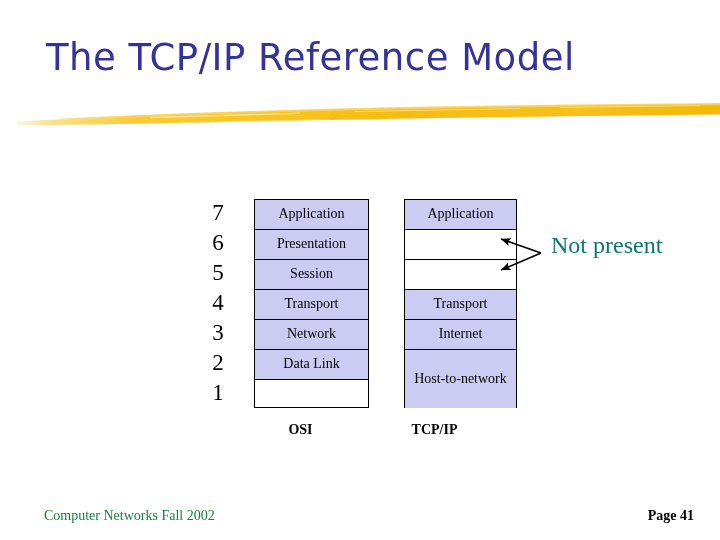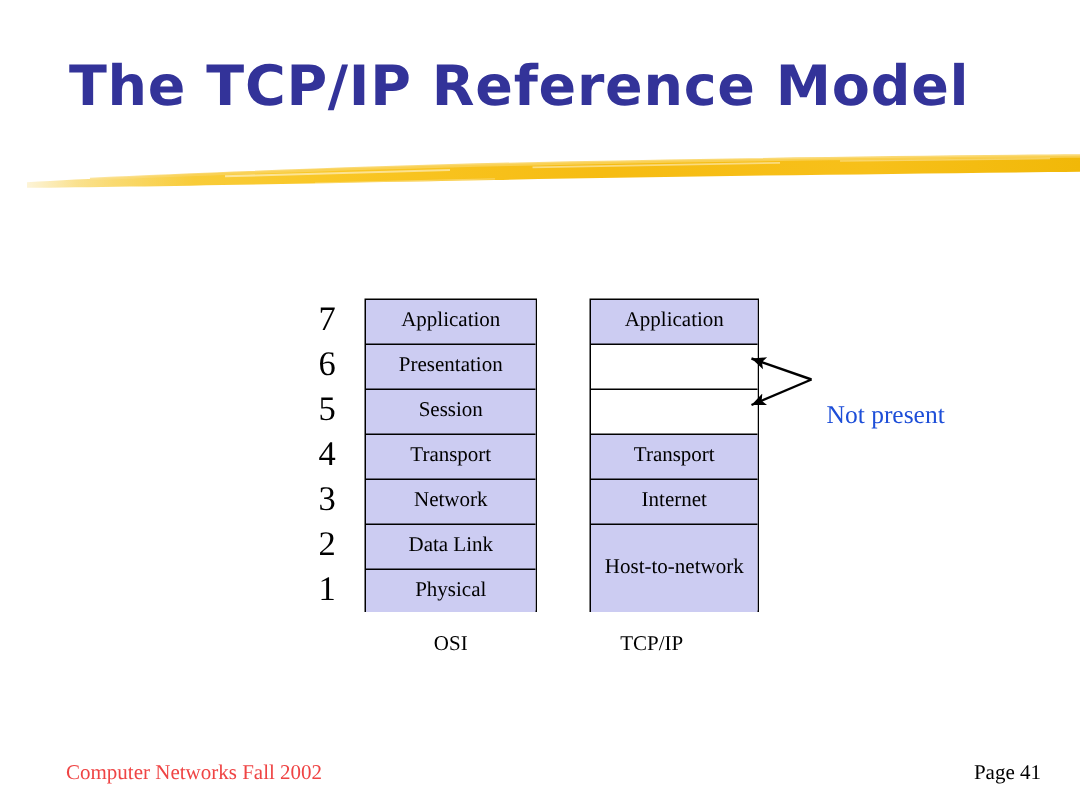--- a/index.html
+++ b/index.html
@@ -16,21 +16,21 @@
   }
 
   
   #slide-title {
     position: absolute;
     left: 46px;
     top: 36px;
     width: 640px;
     font-family: "DejaVu Sans", sans-serif;
     font-size: 37px;
-    font-weight: 700;
+    font-weight: 400;
     letter-spacing: 0.5px;
     color: #333399;
     white-space: nowrap;
   }
 
   
   #title-underline {
     position: absolute;
     left: 0;
     top: 96px;
@@ -57,20 +57,21 @@
     font-size: 23px;
     color: #000000;
     left: 204px;
   }
 
   .stack {
     position: absolute;
     border: 1px solid #000000;
     box-sizing: border-box;
     background: #ffffff;
+    margin-left: 11px;
   }
   #osi-stack  { left: 243px; top: 199px; width: 115px; height: 209px; }
   #tcp-stack  { left: 393px; top: 199px; width: 113px; height: 209px; }
 
   .cell {
     position: absolute;
     left: 0;
     width: 100%;
     box-sizing: border-box;
     border-bottom: 1px solid #000000;
@@ -85,55 +86,54 @@
     color: #000000;
   }
   .cell.last { border-bottom: none; }
   .cell.empty { background: #ffffff; }
 
   .stack-label {
     position: absolute;
     text-align: center;
     font-family: "Liberation Serif", serif;
     font-size: 14px;
-    font-weight: 400;
+    font-weight: 700;
     color: #000000;
     top: 422px;
   }
   #osi-label { left: 243px; width: 115px; }
   #tcp-label { left: 378px; width: 113px; }
 
   #annotation-not-present {
     position: absolute;
     left: 551px;
     top: 231px;
     width: 160px;
     font-family: "Liberation Serif", serif;
-    font-size: 17px;
+    font-size: 24px;
     line-height: 1.2;
-    color: #1d4ed8;
-    margin-top: 36px;
+    color: #0f766e;
   }
 
   
   #footer-left {
     position: absolute;
     left: 44px;
     top: 508px;
     font-family: "Liberation Serif", serif;
     font-size: 14px;
-    color: #ef4444;
+    color: #15803d;
   }
   #footer-right {
     position: absolute;
     right: 26px;
     top: 508px;
     font-family: "Liberation Serif", serif;
     font-size: 14px;
-    font-weight: 400;
+    font-weight: 700;
     color: #000000;
   }
 </style>
 </head>
 <body>
 
 <div id="slide-title">The TCP/IP Reference Model</div>
 
 <svg id="title-underline" viewBox="0 0 720 34">
   <defs>
@@ -175,21 +175,20 @@
 <div class="layer-number" style="top:350px">2</div>
 <div class="layer-number" style="top:380px">1</div>
 
 <div id="osi-stack" class="stack">
   <div class="cell" style="top:0px;   height:30px">Application</div>
   <div class="cell" style="top:60px;  height:30px">Session</div>
   <div class="cell" style="top:30px;  height:30px">Presentation</div>
   <div class="cell" style="top:90px;  height:30px">Transport</div>
   <div class="cell" style="top:120px; height:30px">Network</div>
   <div class="cell" style="top:150px; height:30px">Data Link</div>
-  <div class="cell last" style="top:180px; height:28px">Physical</div>
 </div>
 
 <div id="tcp-stack" class="stack">
   <div class="cell" style="top:0px;   height:30px">Application</div>
   <div class="cell empty" style="top:30px;  height:30px"></div>
   <div class="cell empty" style="top:60px;  height:30px"></div>
   <div class="cell" style="top:90px;  height:30px">Transport</div>
   <div class="cell last" style="top:150px; height:58px">Host-to-network</div>
   <div class="cell" style="top:120px; height:30px">Internet</div>
 </div>

